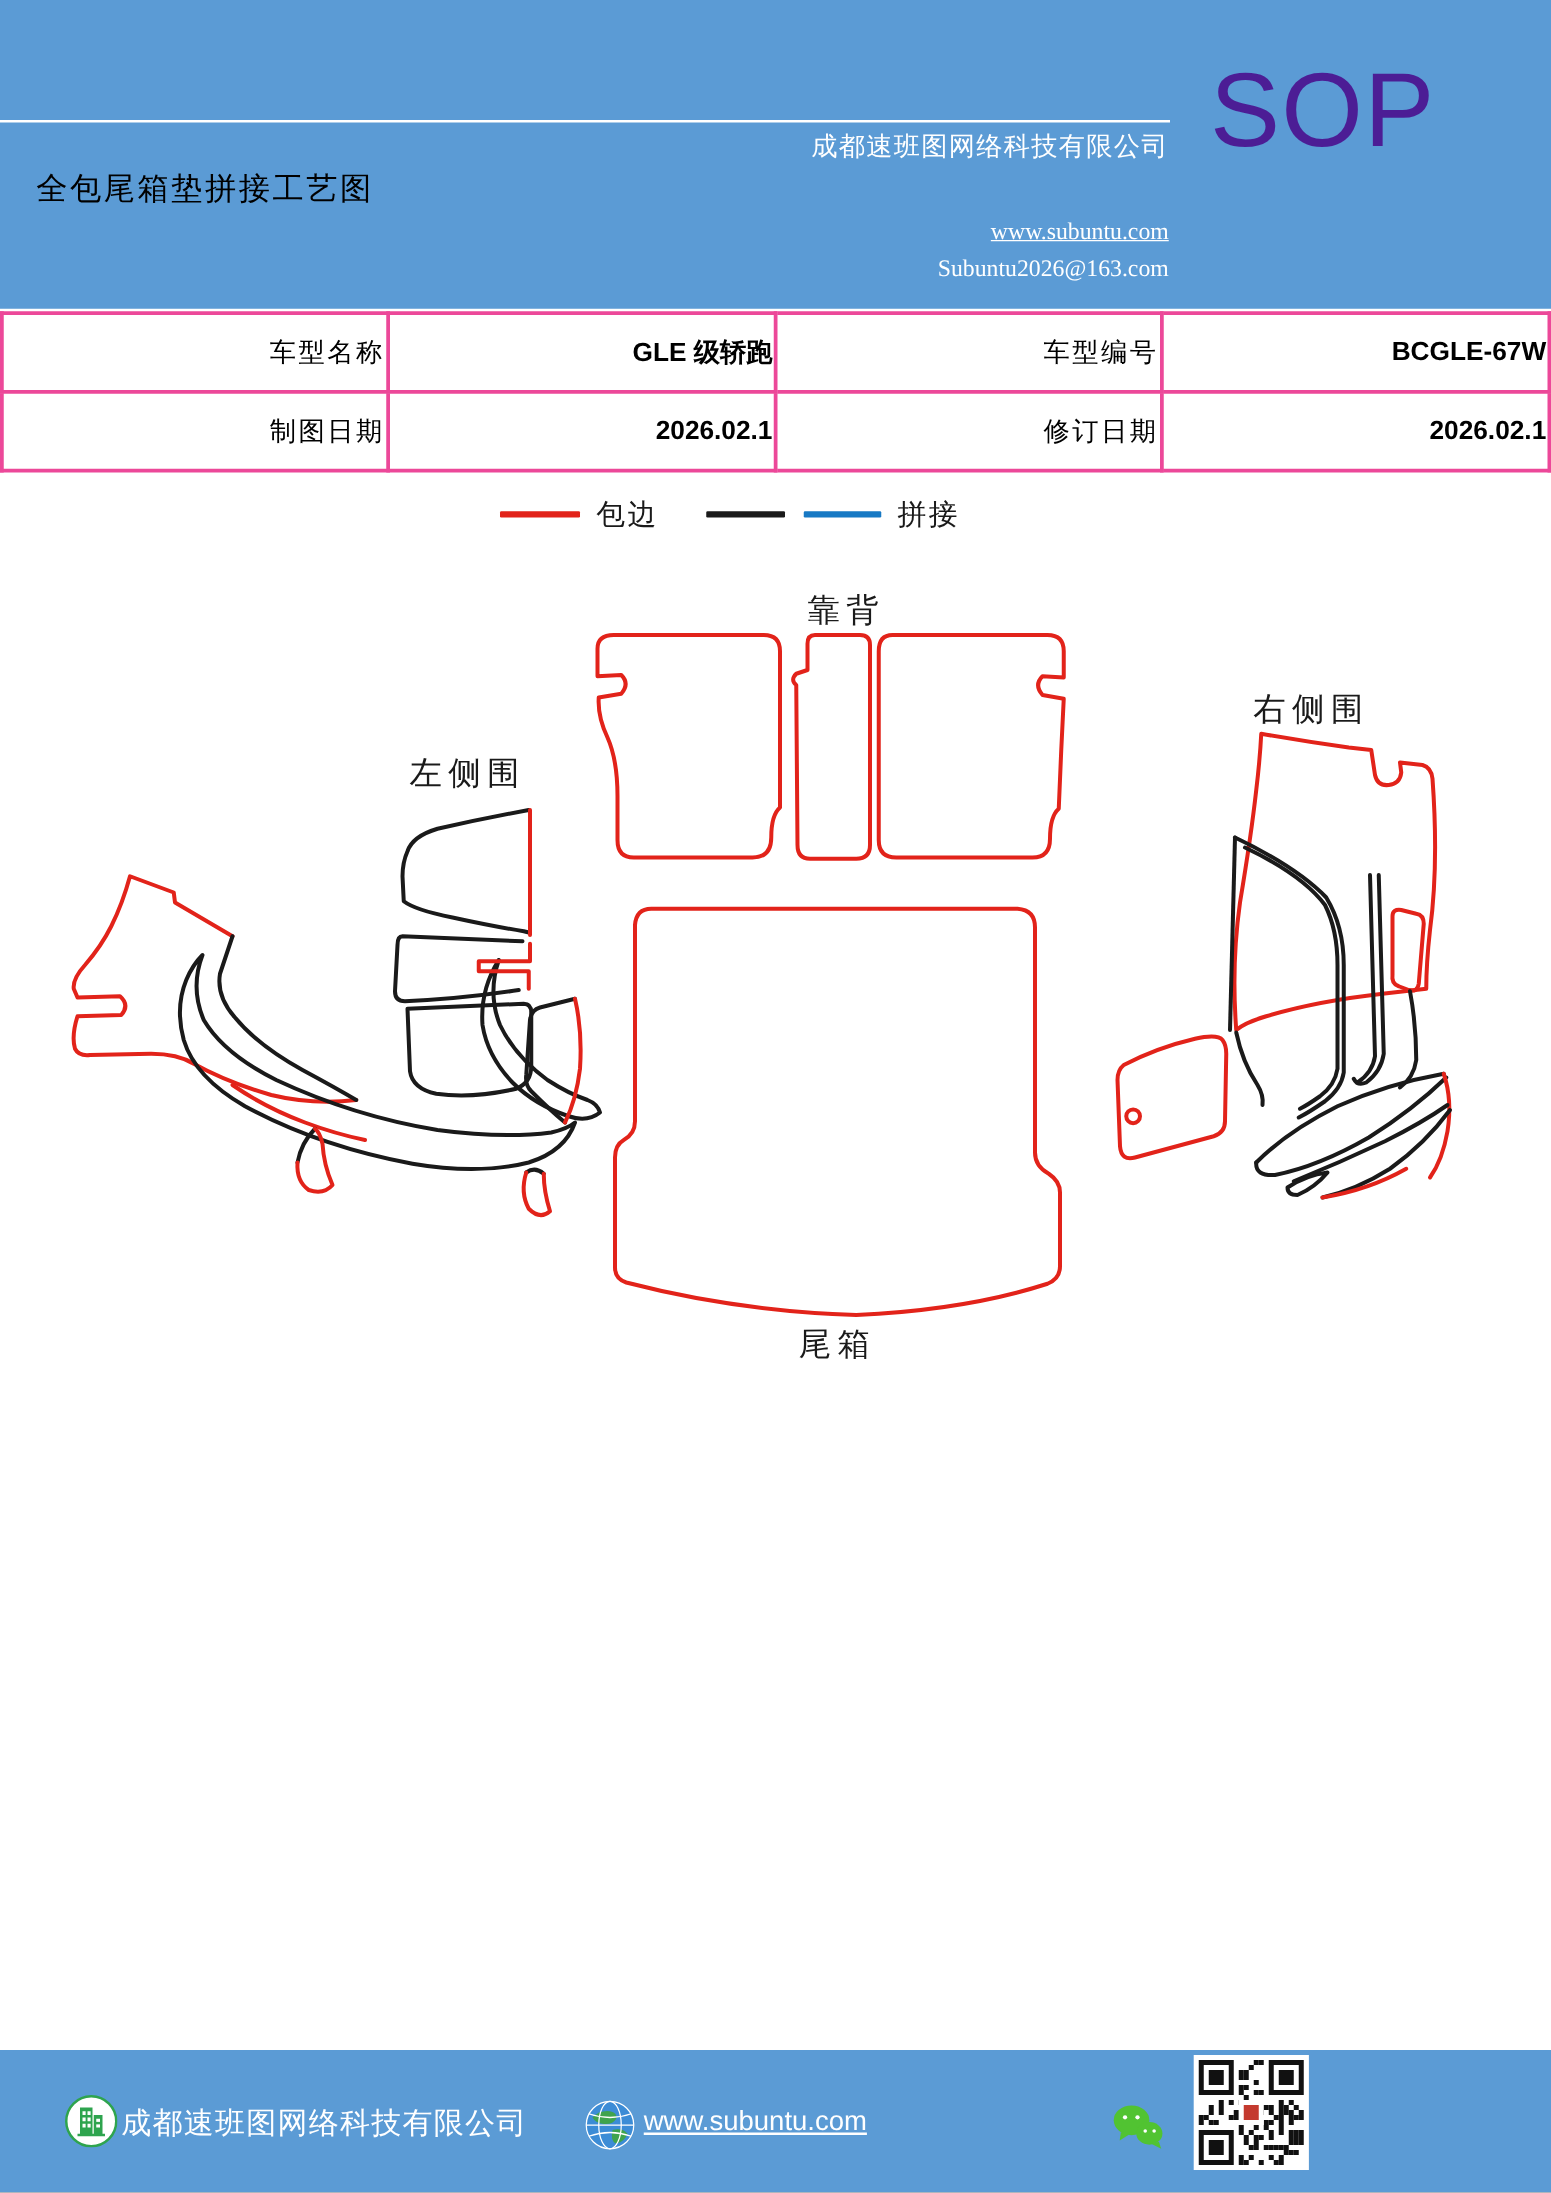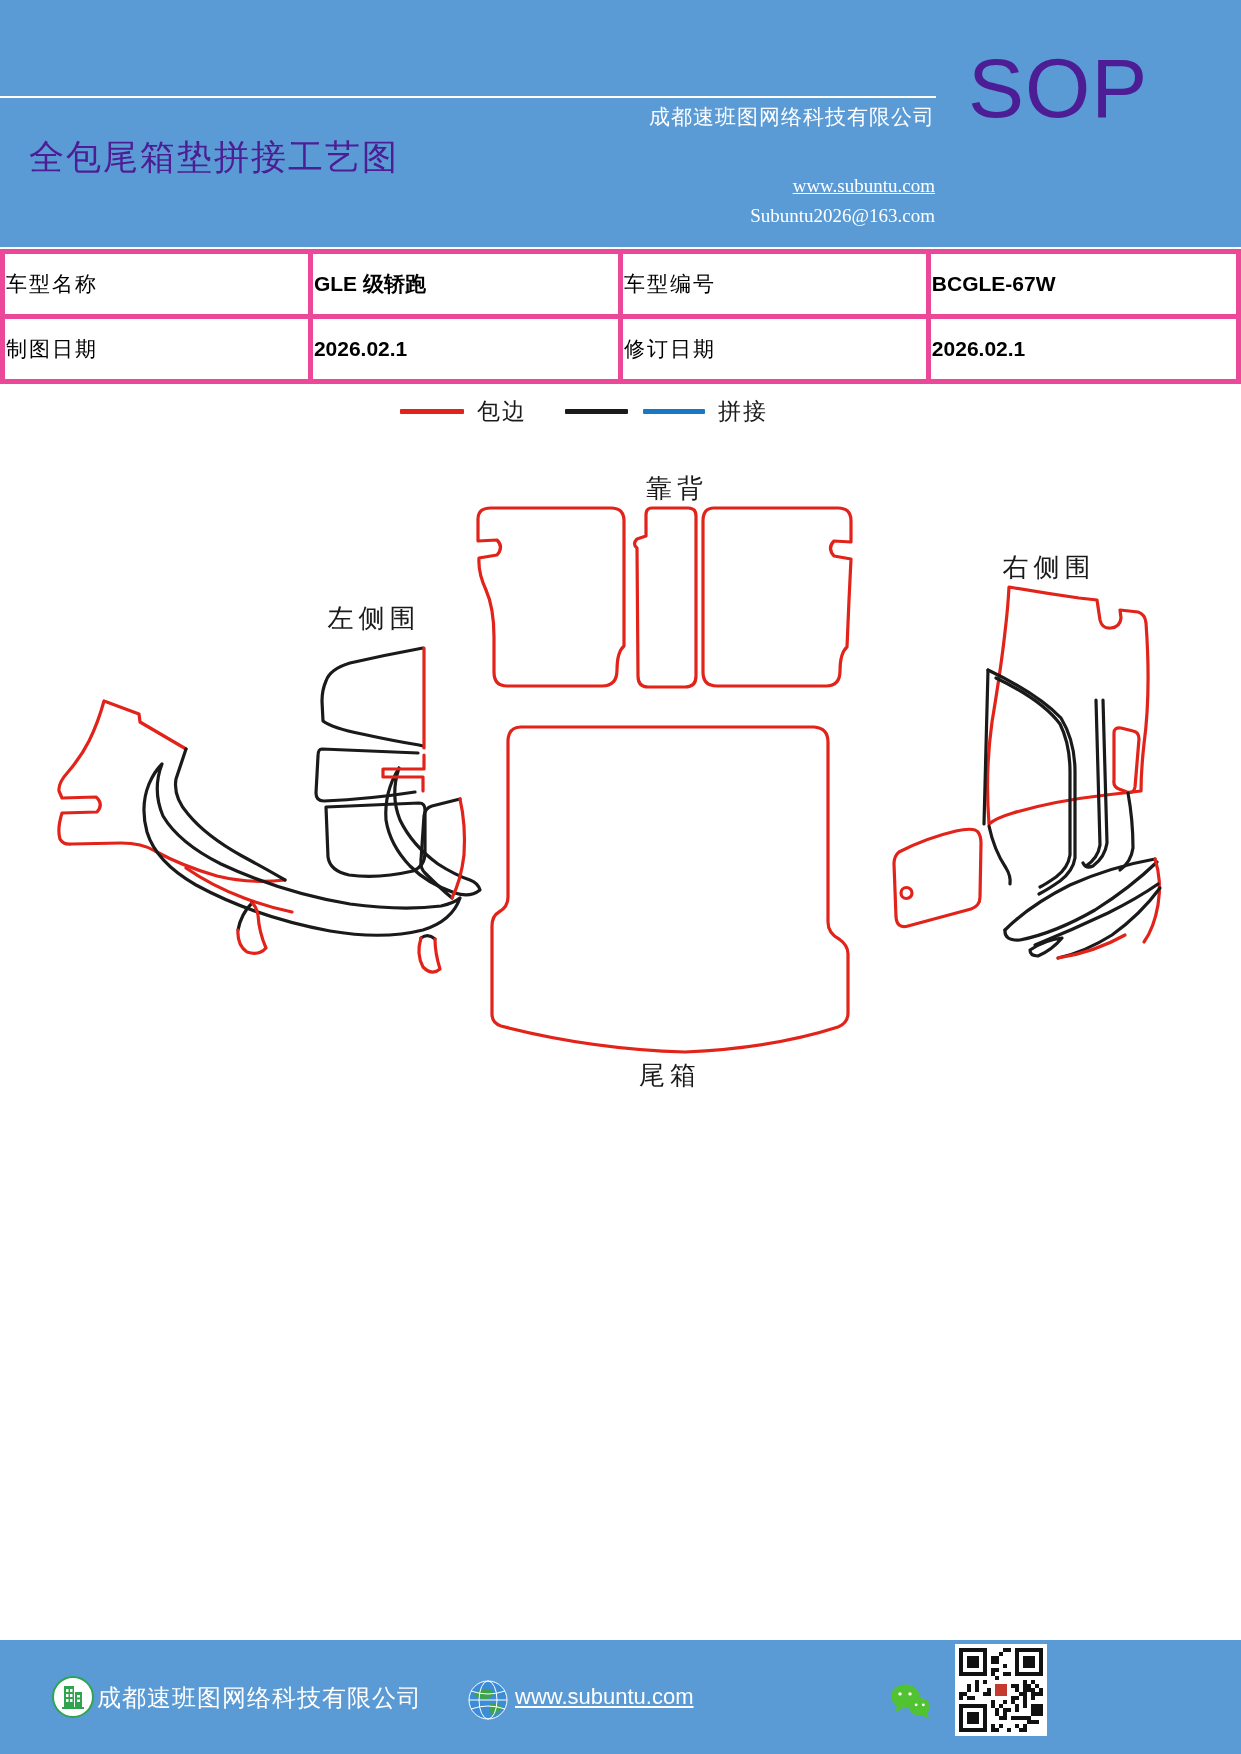--- a/index.html
+++ b/index.html
@@ -2,32 +2,32 @@
 <html><head>
 <meta charset="utf-8">
 <style>
   html,body{margin:0;padding:0;background:#888;}
   .page{position:relative;width:1241px;height:1754px;margin:0 auto;background:#ffffff;overflow:hidden;
         font-family:"Liberation Sans",sans-serif;}
   
   .header{position:absolute;left:0;top:0;width:1241px;height:247px;background:#5B9BD5;}
   .logo{position:absolute;left:28px;top:8px;color:#fff;font-size:47px;font-weight:800;letter-spacing:-1px;}
   .header-rule{position:absolute;left:0;top:96px;width:936px;height:2px;background:#fff;}
-  .doc-title{position:absolute;left:29px;top:134px;color:#4c1d95;font-size:35px;letter-spacing:2px;
+  .doc-title{position:absolute;left:29px;top:134px;color:#000000;font-size:25px;letter-spacing:2px;
              font-family:Liberation Sans, sans-serif;}
   .header-right{position:absolute;left:560px;top:103px;width:375px;text-align:right;color:#fff;}
   .company-line{font-size:21px;letter-spacing:1px;font-family:"Liberation Serif",serif;}
   .site-line{margin-top:44px;font-size:19px;font-family:"Liberation Serif",serif;}
   .site-line a{color:#fff;text-decoration:underline;}
   .mail-line{margin-top:8px;font-size:19px;font-family:"Liberation Serif",serif;}
   .sop{position:absolute;left:968px;top:40px;width:160px;color:#4c1d95;font-size:84px;font-weight:400;
        letter-spacing:1px;}
   
   .info-table{position:absolute;left:0;top:249px;width:1241px;border-collapse:collapse;}
-  .info-table td{border:5px solid #ec4899;height:58px;text-align:left;vertical-align:middle;
+  .info-table td{border:3px solid #ec4899;height:58px;text-align:right;vertical-align:middle;
                  font-size:21px;color:#000;}
   .cell-label{width:310px;letter-spacing:2px;}
   .cell-value{width:310px;font-weight:700;}
   
   .legend{position:absolute;left:0;top:396px;width:1241px;height:36px;}
   .legend .bar{position:absolute;top:13px;height:5px;border-radius:1px;}
   .legend .lg-text{position:absolute;top:0;font-size:23px;color:#1a1a1a;letter-spacing:2px;}
   
   .diagram-svg{position:absolute;left:0;top:430px;width:1241px;height:680px;}
   .diagram-svg text{font-family:"Liberation Sans",sans-serif;font-size:26px;fill:#1a1a1a;letter-spacing:5px;}

